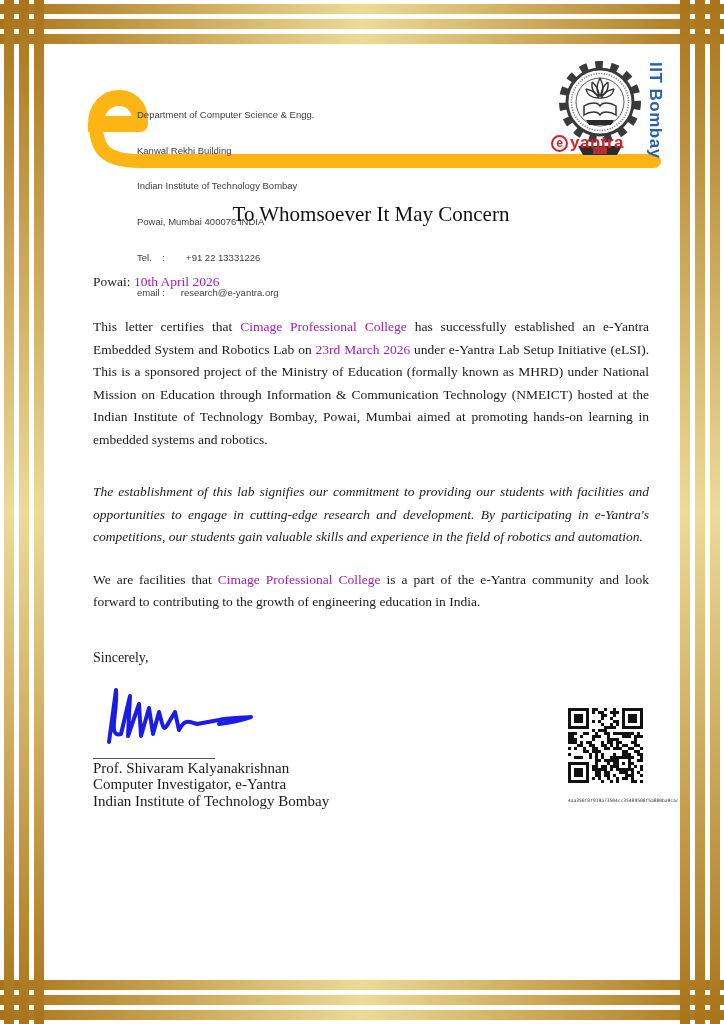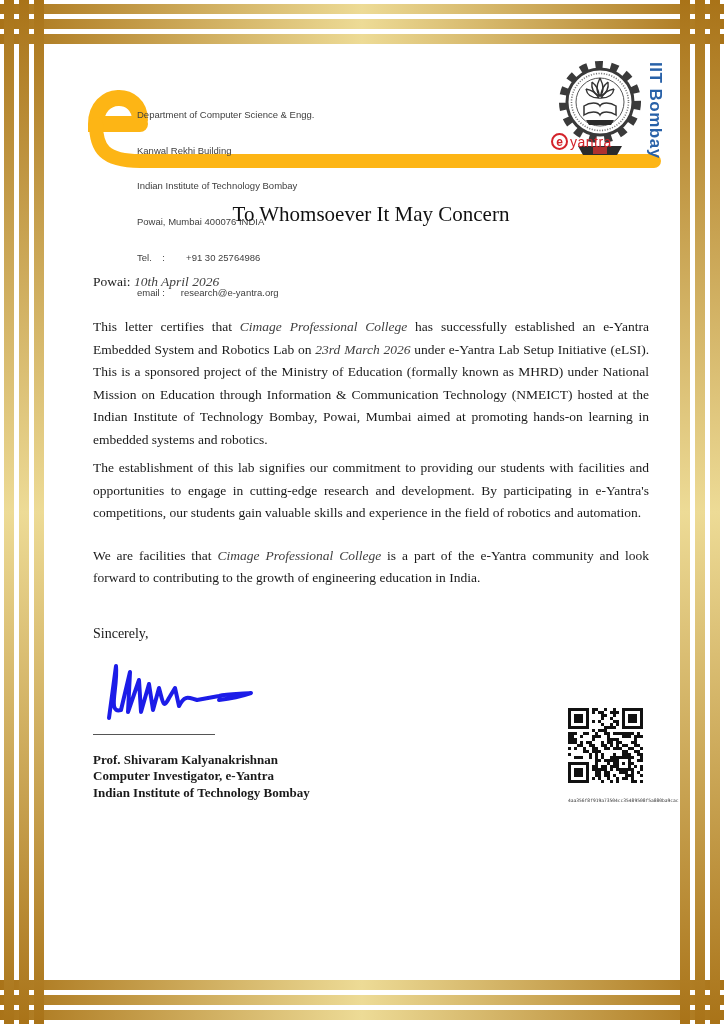--- a/index.html
+++ b/index.html
@@ -34,49 +34,49 @@
   .eyantra-logo {
     position:absolute; left:551px; top:133px;
     display:flex; align-items:center; gap:2px;
     color:#D3222A; font-family:"Liberation Sans", sans-serif;
   }
   .eyantra-e {
     width:17px; height:17px; border:2.6px solid #D3222A; border-radius:50%;
     display:flex; align-items:center; justify-content:center;
     font-size:12px; font-weight:bold; line-height:1;
   }
-  .eyantra-rest { font-size:14px; font-weight:normal; letter-spacing:0.5px; }
+  .eyantra-rest { font-size:17px; font-weight:bold; letter-spacing:0.5px; }
   .iitb-vertical {
     position:absolute; left:645px; top:62px; height:104px;
     writing-mode:vertical-rl;
     font-family:"Liberation Sans", sans-serif;
     font-weight:bold; font-size:17px; letter-spacing:0.5px;
     color:#2861A8;
   }
 
   
   .letter {
     position:absolute; left:93px; top:202px; width:556px;
   }
   .title {
     text-align:center; font-size:21px; font-weight:400; color:#111;
   }
   .date-line { margin-top:47px; font-size:13.5px; }
-  .blue-italic { color:#404040; font-style:italic; }
+  .blue-italic { color:#a21caf; }
   .para {
     margin-top:26px; font-size:13.5px; line-height:22.5px;
     text-align:justify;
   }
-  .para.p2 { margin-top:6px; }
+  .para.p2 { margin-top:30px;font-style:italic; }
   .para.p3 { margin-top:20px; }
   .closing { margin-top:36px; font-size:14px; }
 
   .signature-svg { margin:14px 0 0 8px; display:block; }
   .sig-line { width:122px; border-top:1.6px solid #555; margin-top:8px; }
-  .sig-block { margin-top:17px; font-size:13px; line-height:16.5px;font-weight:bold; }
+  .sig-block { margin-top:1px; font-size:15px; line-height:16.5px; }
 
   
   .qr-wrap { position:absolute; left:568px; top:708px; width:105px; }
   .qr-hash {
     margin-top:11px; font-family:"DejaVu Sans Mono", monospace;
     font-size:4.6px; color:#333; letter-spacing:0; white-space:nowrap;
   }
 </style>
 </head>
 <body>
@@ -97,21 +97,21 @@
 <svg class="elogo-svg" width="610" height="92" viewBox="0 0 610 92">
   <path d="M 88 44 L 44 44 C 44 10, 88 10, 88 40" fill="none" stroke="#FDB515" stroke-width="16" stroke-linecap="round"></path>
   <path d="M 44 44 C 44 68, 52 81, 88 81 L 602 81" fill="none" stroke="#FDB515" stroke-width="14" stroke-linecap="round"></path>
 </svg>
 
 <div class="contact">
   <div>Department of Computer Science &amp; Engg.</div>
   <div>Kanwal Rekhi Building</div>
   <div>Indian Institute of Technology Bombay</div>
   <div>Powai, Mumbai 400076 INDIA</div>
-  <div>Tel.    :        +91 30 25764986</div>
+  <div>Tel.    :        +91 22 13331226</div>
   <div>email :      research@e-yantra.org</div>
 </div>
 
 <svg class="iitb-emblem" width="88" height="100" viewBox="0 0 88 100">
   <path d="M22 88 L66 88 L61 97 L27 97 Z" fill="#2b2b2b"></path>
   <rect x="37" y="89" width="14" height="7" fill="#b03030"></rect>
   <circle cx="44" cy="44" r="37" fill="#ffffff" stroke="#3a3a3a" stroke-width="8" stroke-dasharray="7.5 7.9"></circle>
   <circle cx="44" cy="44" r="33" fill="#ffffff" stroke="#3a3a3a" stroke-width="3"></circle>
   <circle cx="44" cy="44" r="28.5" fill="none" stroke="#777" stroke-width="1.6" stroke-dasharray="1.1 1.5"></circle>
   <circle cx="44" cy="44" r="24" fill="none" stroke="#555" stroke-width="1"></circle>

